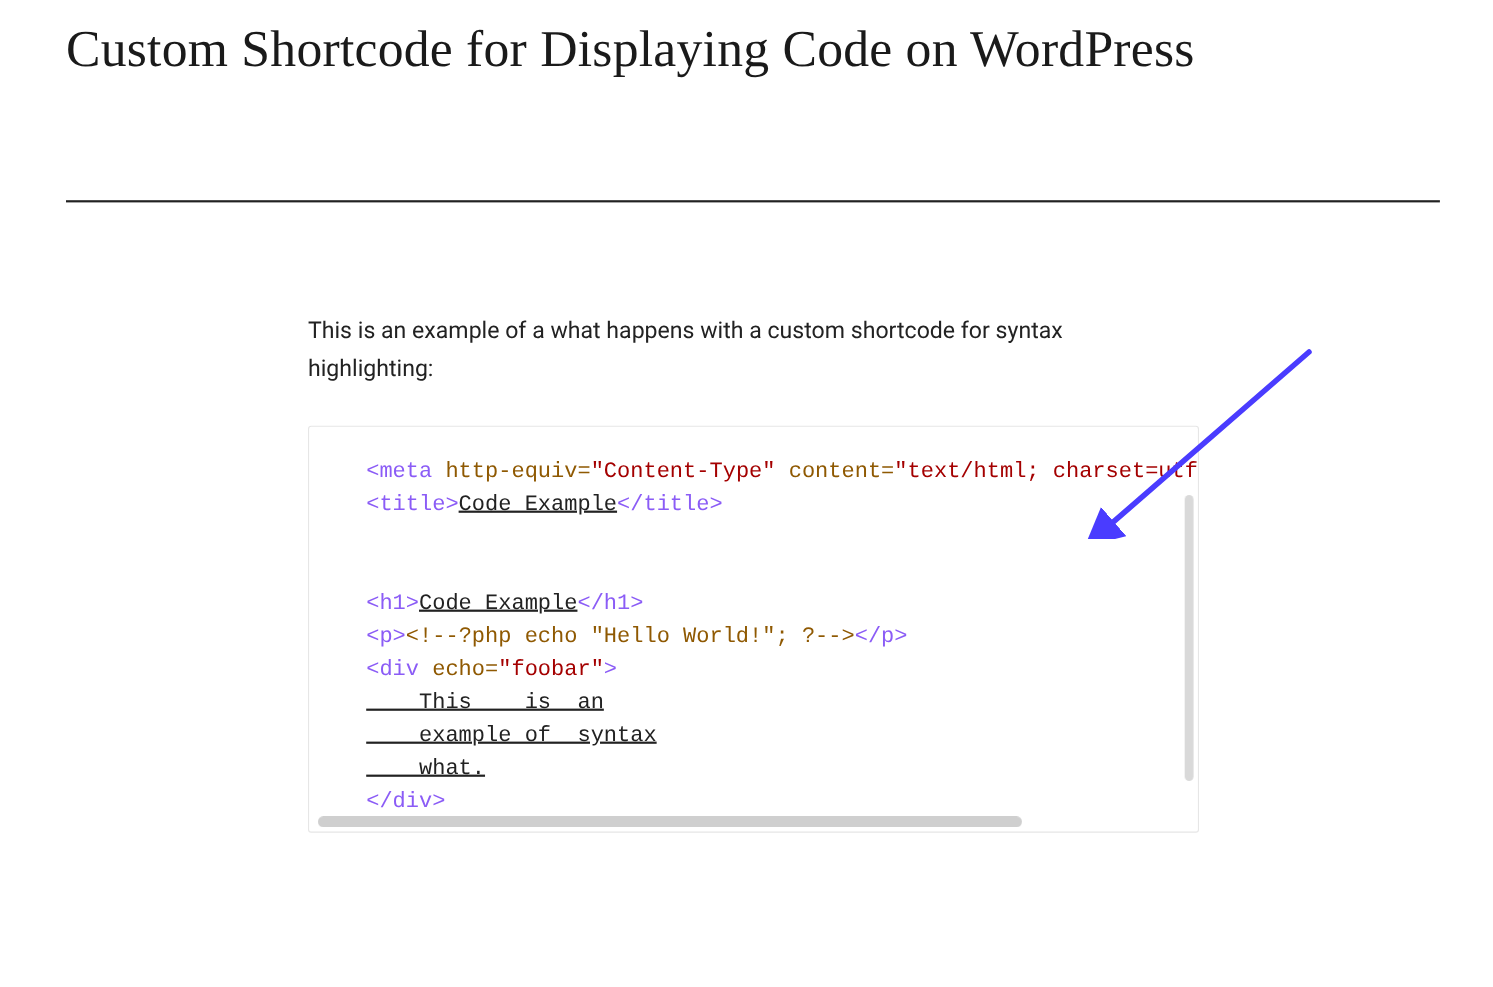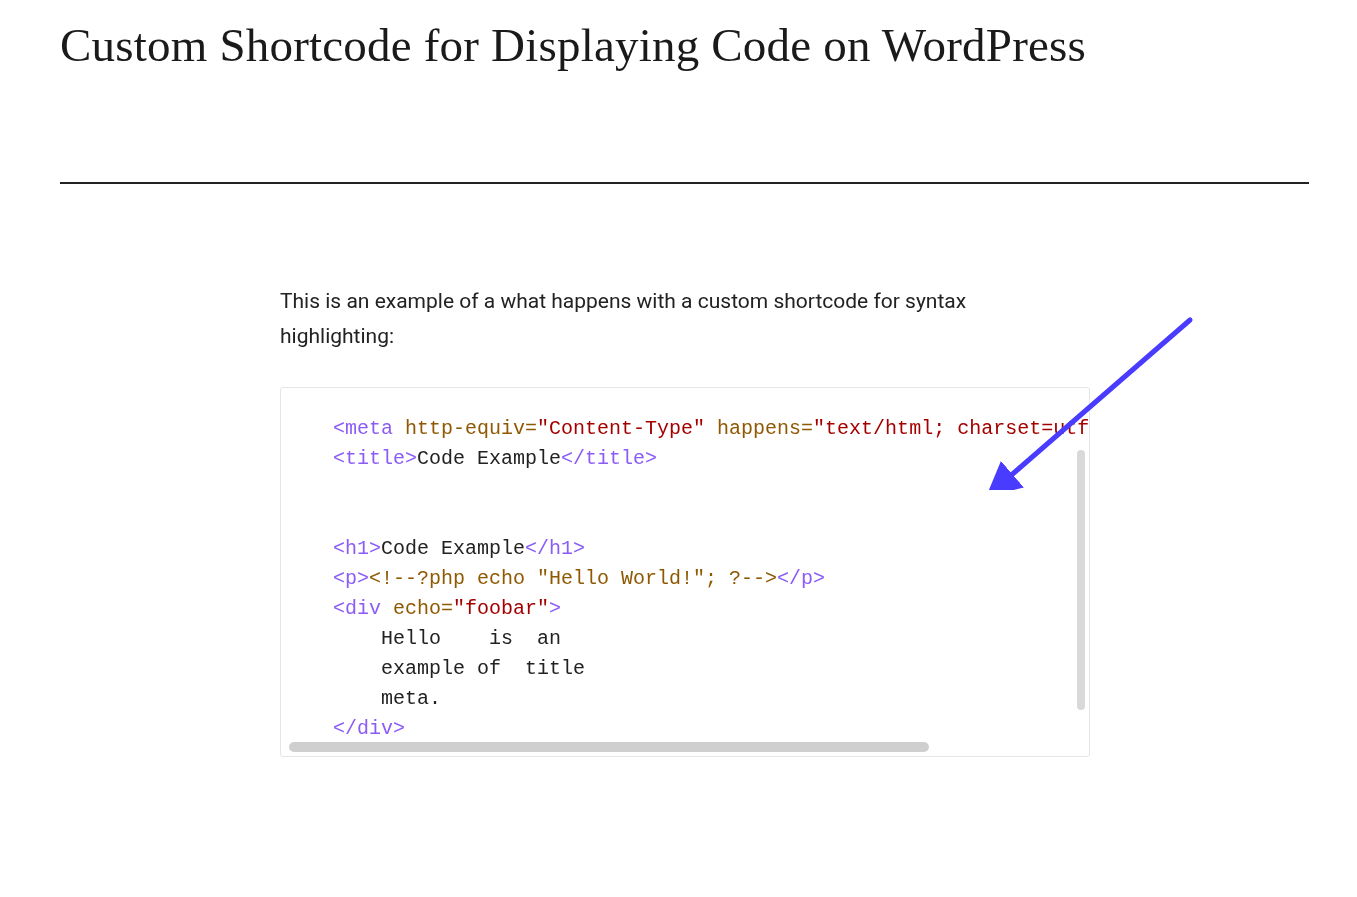--- a/index.html
+++ b/index.html
@@ -57,21 +57,21 @@
     font-family: ui-monospace, SFMono-Regular, Menlo, Consolas, "Liberation Mono", monospace;
     font-size: 20px;
     line-height: 1.5;
     white-space: pre;
     color: #222;
     min-width: 1100px;
   }
   .tok-tag   { color: #8b5cf6; }
   .tok-attr  { color: #8f5902; }
   .tok-str   { color: #a40000; }
-  .tok-text  { color: #222; }
+  .tok-text  { color: #222; text-decoration: underline; }
   .tok-cmt   { color: #8f5902; }
 
   
   .sb-v-track { position: absolute; top: 62px; right: 4px; width: 8px; bottom: 18px; background: transparent; border-radius: 4px; }
   .sb-v-thumb { position: absolute; top: 0; left: 0; width: 8px; height: 260px; background: #d9d9d9; border-radius: 4px; }
   .sb-h-track { position: absolute; left: 8px; right: 140px; bottom: 4px; height: 10px; background: transparent; border-radius: 5px; }
   .sb-h-thumb { position: absolute; left: 0; top: 0; height: 10px; width: 640px; background: #cfcfcf; border-radius: 5px; }
 
   
   .arrow-svg {
@@ -88,30 +88,30 @@
 
 <h1 class="page-title">Custom Shortcode for Displaying Code on WordPress</h1>
 
 <hr class="divider">
 
 <div class="content">
   <p class="intro">This is an example of a what happens with a custom shortcode for syntax highlighting:</p>
 
   <div class="code-frame">
     <div class="code-scroll">
-      <pre class="code-pre" id="code-pre"><span class="tok-tag">&lt;meta</span><span class="tok-attr"> http-equiv=</span><span class="tok-str">"Content-Type"</span><span class="tok-attr"> happens=</span><span class="tok-str">"text/html; charset=utf-8"</span>
+      <pre class="code-pre" id="code-pre"><span class="tok-tag">&lt;meta</span><span class="tok-attr"> http-equiv=</span><span class="tok-str">"Content-Type"</span><span class="tok-attr"> content=</span><span class="tok-str">"text/html; charset=utf-8"</span>
 <span class="tok-tag">&lt;title&gt;</span><span class="tok-text">Code Example</span><span class="tok-tag">&lt;/title&gt;</span>
 <span class="tok-text"></span>
 <span class="tok-text"></span>
 <span class="tok-tag">&lt;h1&gt;</span><span class="tok-text">Code Example</span><span class="tok-tag">&lt;/h1&gt;</span>
 <span class="tok-tag">&lt;p&gt;</span><span class="tok-cmt">&lt;!--?php echo "Hello World!"; ?--&gt;</span><span class="tok-tag">&lt;/p&gt;</span>
 <span class="tok-tag">&lt;div</span><span class="tok-attr"> echo=</span><span class="tok-str">"foobar"</span><span class="tok-tag">&gt;</span>
-<span class="tok-text">    Hello    is  an</span>
-<span class="tok-text">    example of  title</span>
-<span class="tok-text">    meta.</span>
+<span class="tok-text">    This    is  an</span>
+<span class="tok-text">    example of  syntax</span>
+<span class="tok-text">    what.</span>
 <span class="tok-tag">&lt;/div&gt;</span></pre>
     </div>
     <div class="sb-v-track">
       <div class="sb-v-thumb"></div>
     </div>
     <div class="sb-h-track">
       <div class="sb-h-thumb"></div>
     </div>
   </div>
 </div>

